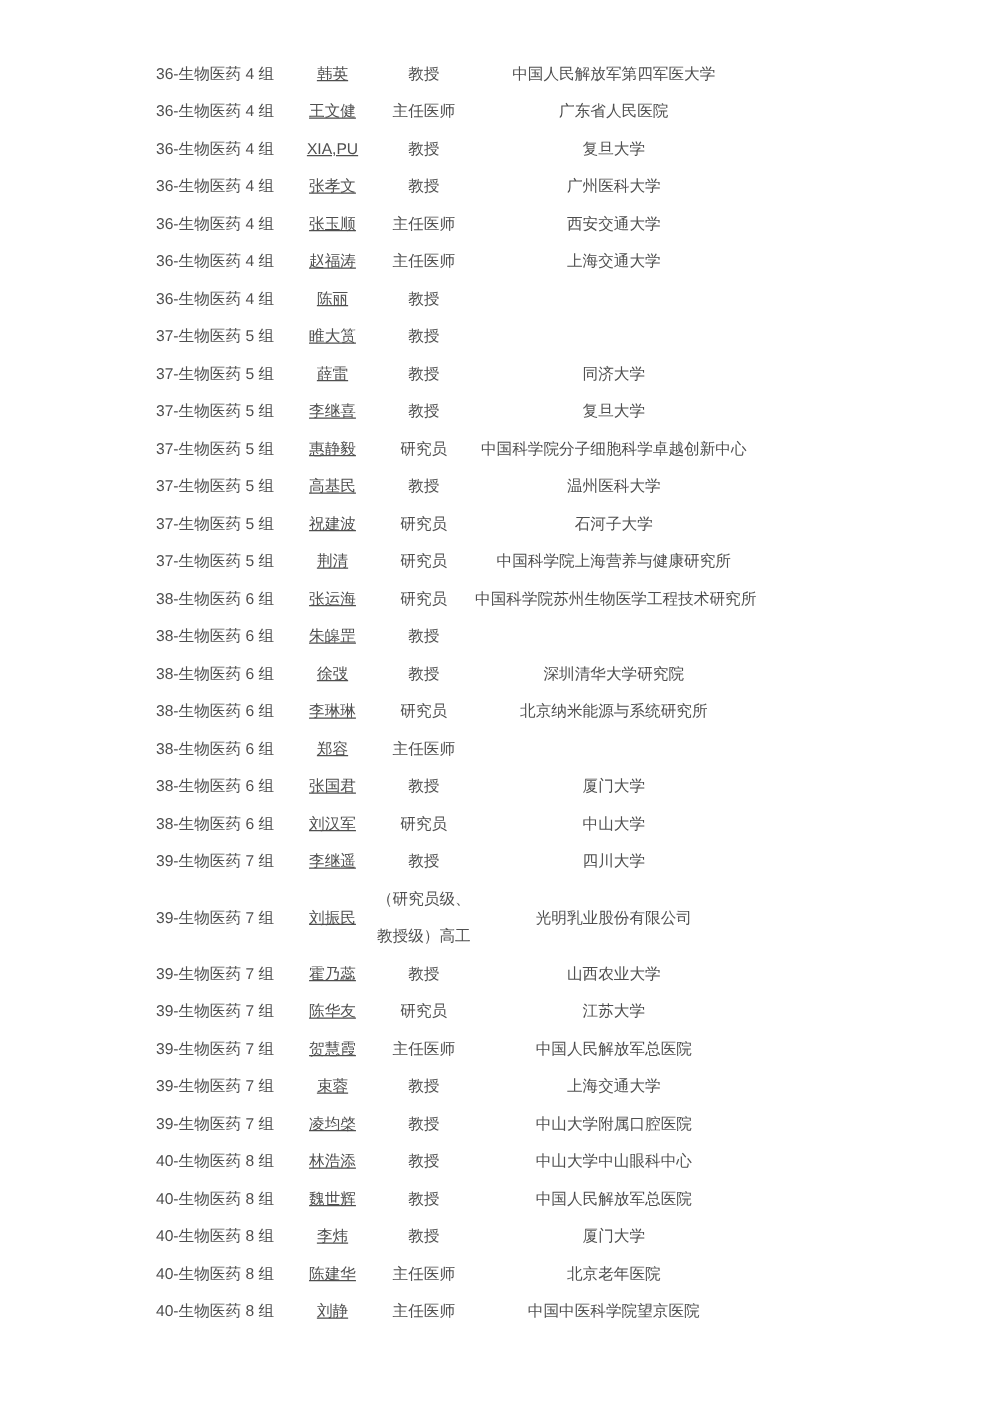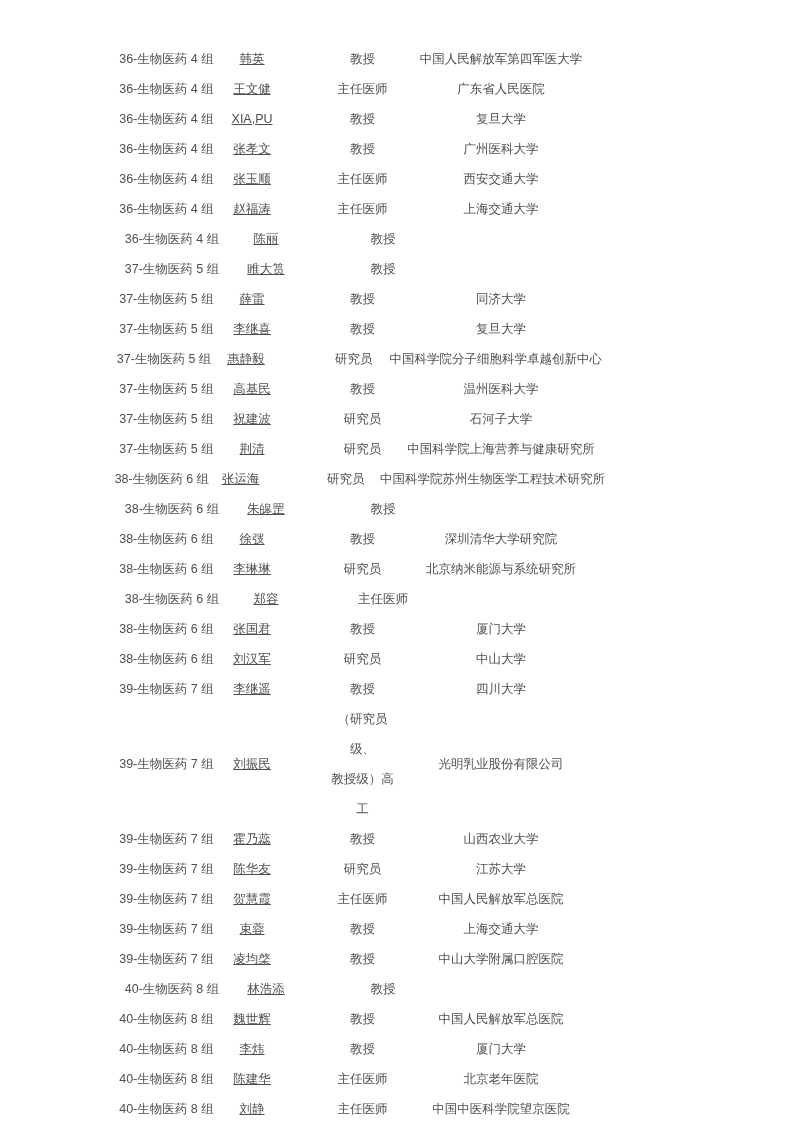--- a/index.html
+++ b/index.html
@@ -43,21 +43,20 @@
     white-space: nowrap;
   }
   .c-name {
     width: 64px;
     white-space: nowrap;
     text-decoration: underline;
   }
   .c-title {
     width: 82px;
     white-space: pre-line;
-    margin-left: 44px;
   }
   .c-org {
     width: 222px;
     white-space: nowrap;
   }
 </style>
 </head>
 <body>
 
 <div class="doc-page">
@@ -252,20 +251,21 @@
     <div class="cell c-group">39-生物医药 7 组</div>
     <div class="cell c-name">凌均棨</div>
     <div class="cell c-title">教授</div>
     <div class="cell c-org">中山大学附属口腔医院</div>
   </div>
 
   <div class="trow">
     <div class="cell c-group">40-生物医药 8 组</div>
     <div class="cell c-name">林浩添</div>
     <div class="cell c-title">教授</div>
+    <div class="cell c-org">中山大学中山眼科中心</div>
   </div>
 
   <div class="trow">
     <div class="cell c-group">40-生物医药 8 组</div>
     <div class="cell c-name">魏世辉</div>
     <div class="cell c-title">教授</div>
     <div class="cell c-org">中国人民解放军总医院</div>
   </div>
 
   <div class="trow">

